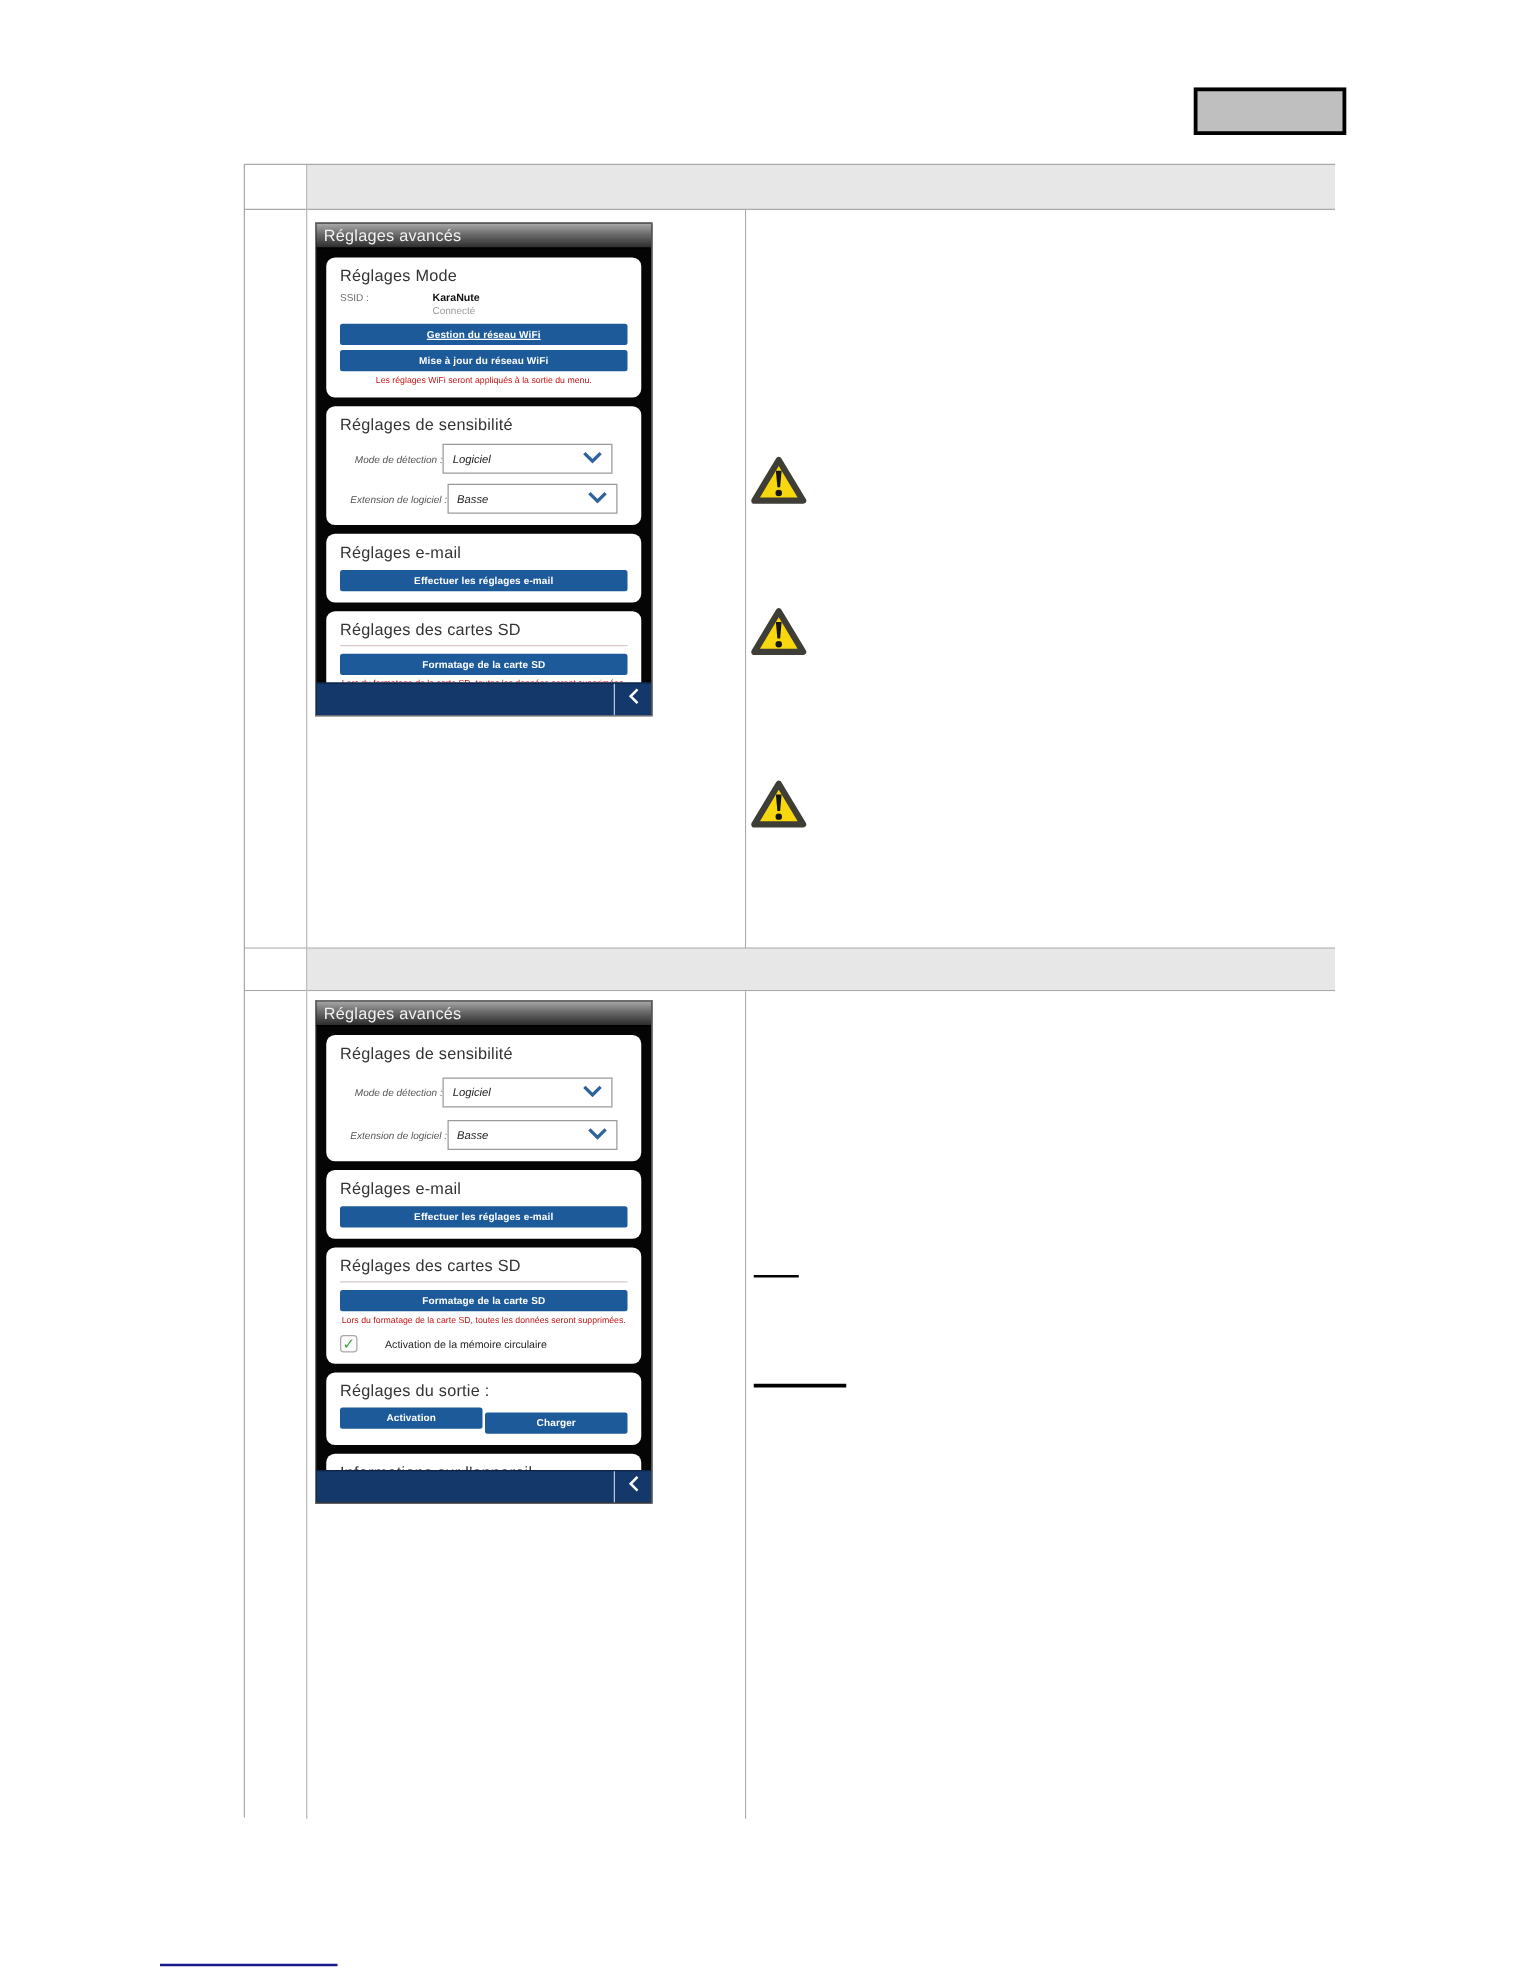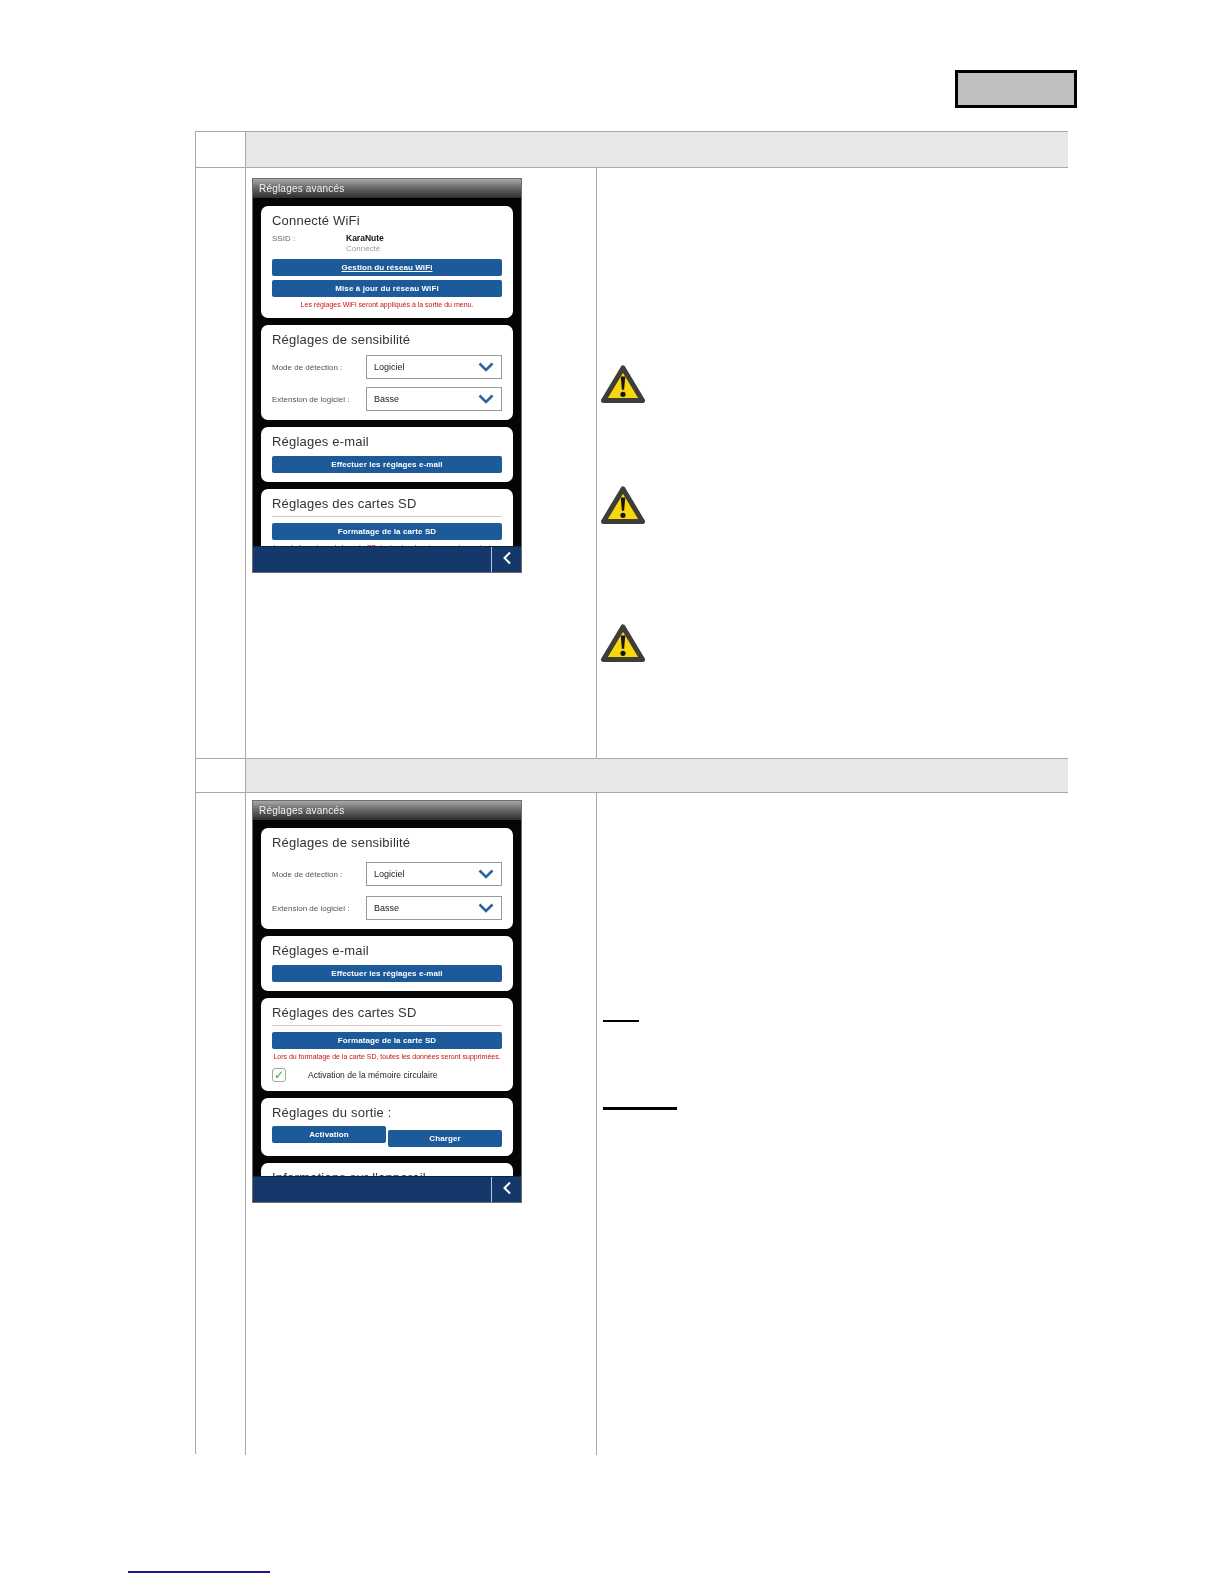--- a/index.html
+++ b/index.html
@@ -25,21 +25,21 @@
   .b-b { border-bottom:1px solid #a9a9a9; }
 
   
   .phone {
     position:absolute; background:#050505; border:1px solid #6e6e6e;
     overflow:hidden;
   }
   .titlebar {
     height:20px; line-height:20px; padding:0 6px;
     background:linear-gradient(#a8a8a8,#6a6a6a 45%,#2d2d2d);
-    color:#f2f2f2; font-size:10px; letter-spacing:.2px;
+    color:#f2f2f2; font-size:13px; letter-spacing:.2px;
     border-bottom:1px solid #000;
   }
   .card {
     background:#fff; border-radius:7px; margin:7px 8px; padding:7px 11px 9px;
   }
   .card h3 { font-size:13px; font-weight:400; color:#333; letter-spacing:.2px; }
   .hr { border-top:1px solid #d9c9c9; margin-top:5px; }
   .btn {
     display:flex; align-items:center; justify-content:center;
     width:100%; height:17px; background:#1d5a99; color:#fff;
@@ -48,21 +48,21 @@
   }
   .btn + .btn { margin-top:4px; }
   .note { color:#c41414; font-size:7px; text-align:center; margin-top:3px; line-height:9px; }
 
   .ssid-row { display:flex; margin-top:5px; }
   .ssid-row .lbl { font-size:8px; color:#6a6a6a; width:46px; padding-top:1px; }
   .ssid-row .vals { margin-left:28px; }
   .ssid-row .v1 { font-size:8.5px; font-weight:700; color:#111; }
   .ssid-row .v2 { font-size:8px; color:#9a9a9a; margin-top:1px; }
 
-  .fieldrow { display:flex; align-items:center; justify-content:space-between; margin-top:8px; }
+  .fieldrow { display:flex; align-items:center; justify-content:center; margin-top:8px;font-style:italic; }
   .fieldrow .flabel { font-size:8px; color:#555; }
   .select {
     width:136px; height:24px; border:1px solid #9a9a9a; background:#fff;
     display:flex; align-items:center; justify-content:space-between; padding:0 7px;
   }
   .select .val { font-size:9px; color:#222; }
 
   .checkrow { display:flex; align-items:center; margin-top:7px; }
   .checkbox {
     width:14px; height:14px; border:1.5px solid #a8a8a8; border-radius:3px;
@@ -114,21 +114,21 @@
     <div class="cell b-r" style="left:50px;top:661px;width:351px;height:662px;"></div>
     <div class="cell" style="left:401px;top:661px;width:471px;height:662px;"></div>
   </div>
 
   <div class="phone" style="left:252px;top:178px;width:270px;height:395px;">
     <div class="titlebar">
       <span>Réglages avancés</span>
     </div>
 
     <div class="card">
-      <h3>Connecté WiFi</h3>
+      <h3>Réglages Mode</h3>
       <div class="ssid-row">
         <div class="lbl">SSID :</div>
         <div class="vals">
           <div class="v1">KaraNute</div>
           <div class="v2">Connecté</div>
         </div>
       </div>
       <div class="btn" style="margin-top:6px;text-decoration:underline;">
         <span>Gestion du réseau WiFi</span>
       </div>

